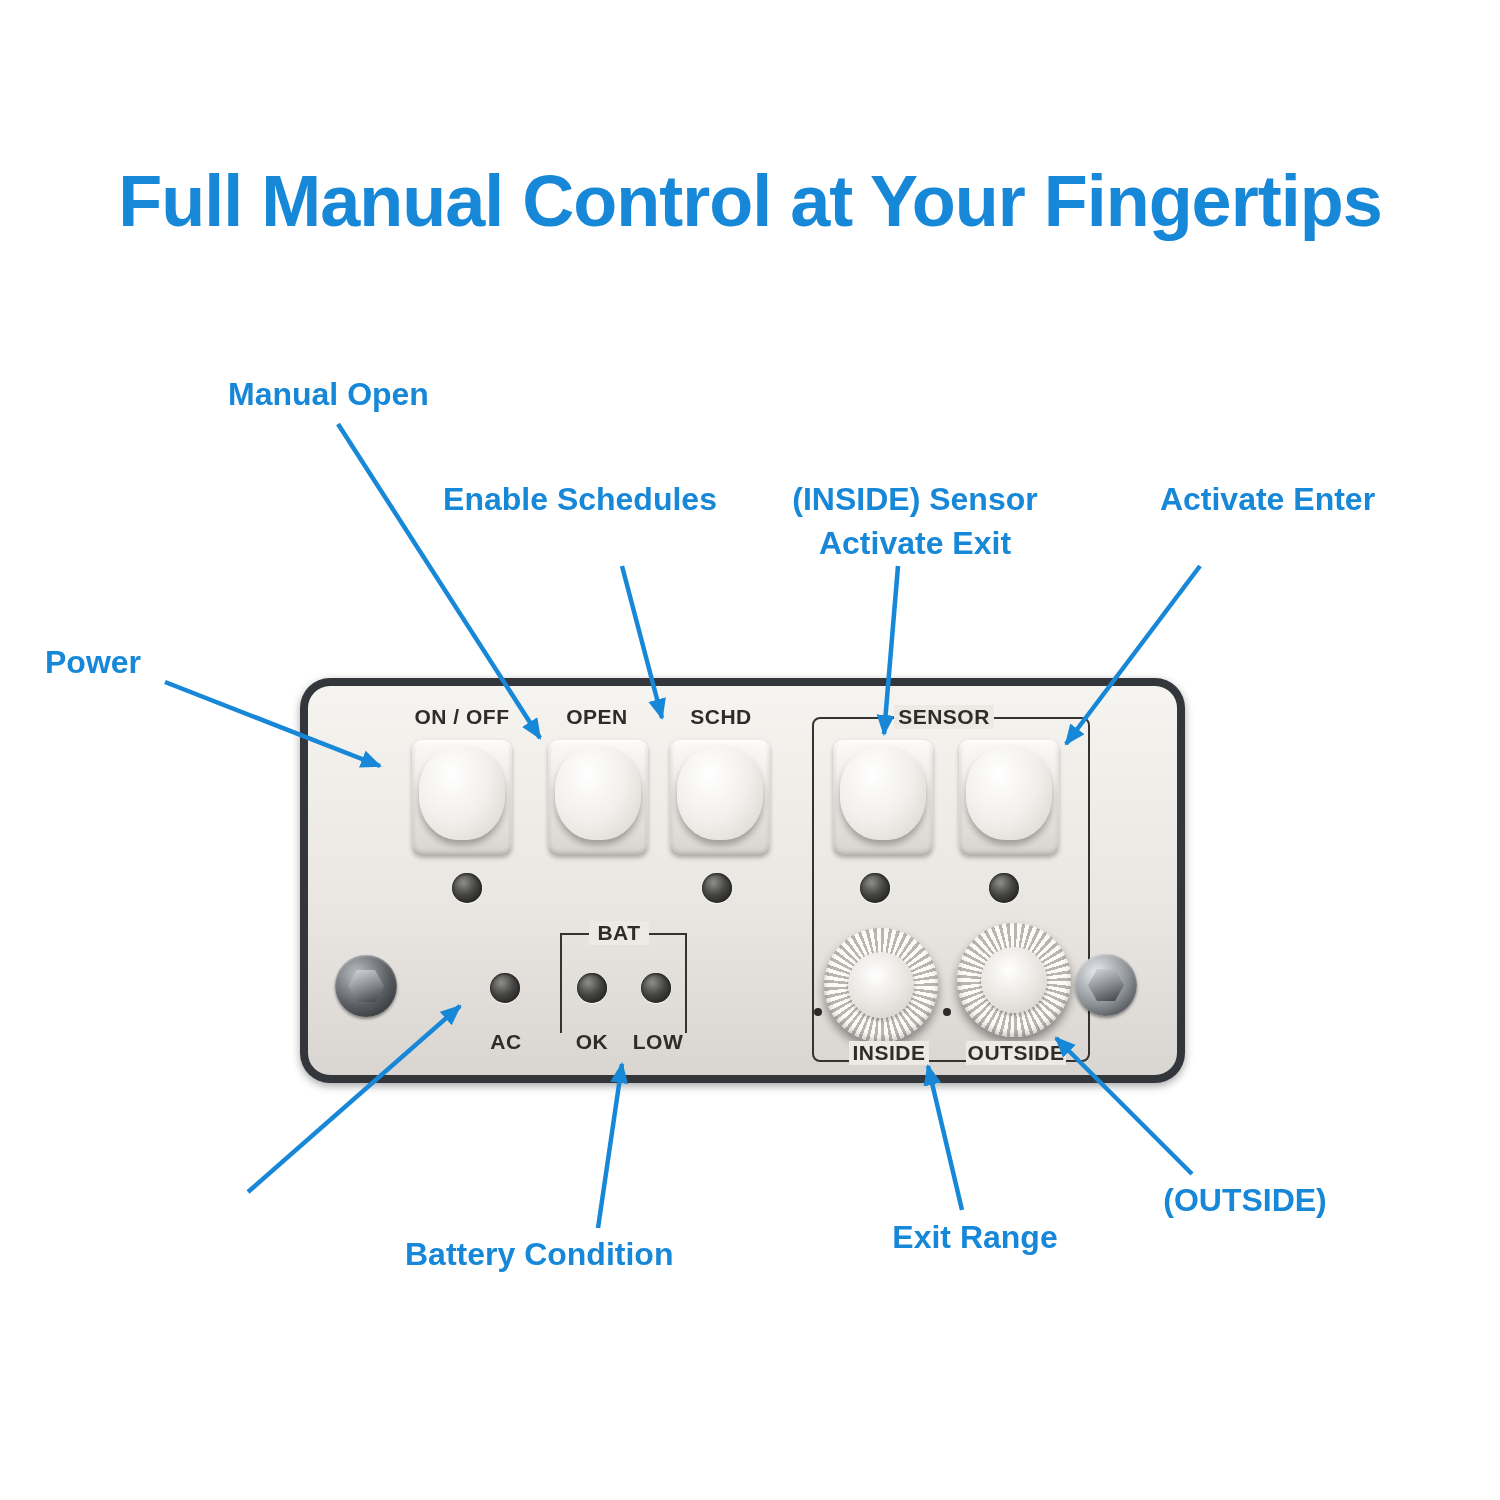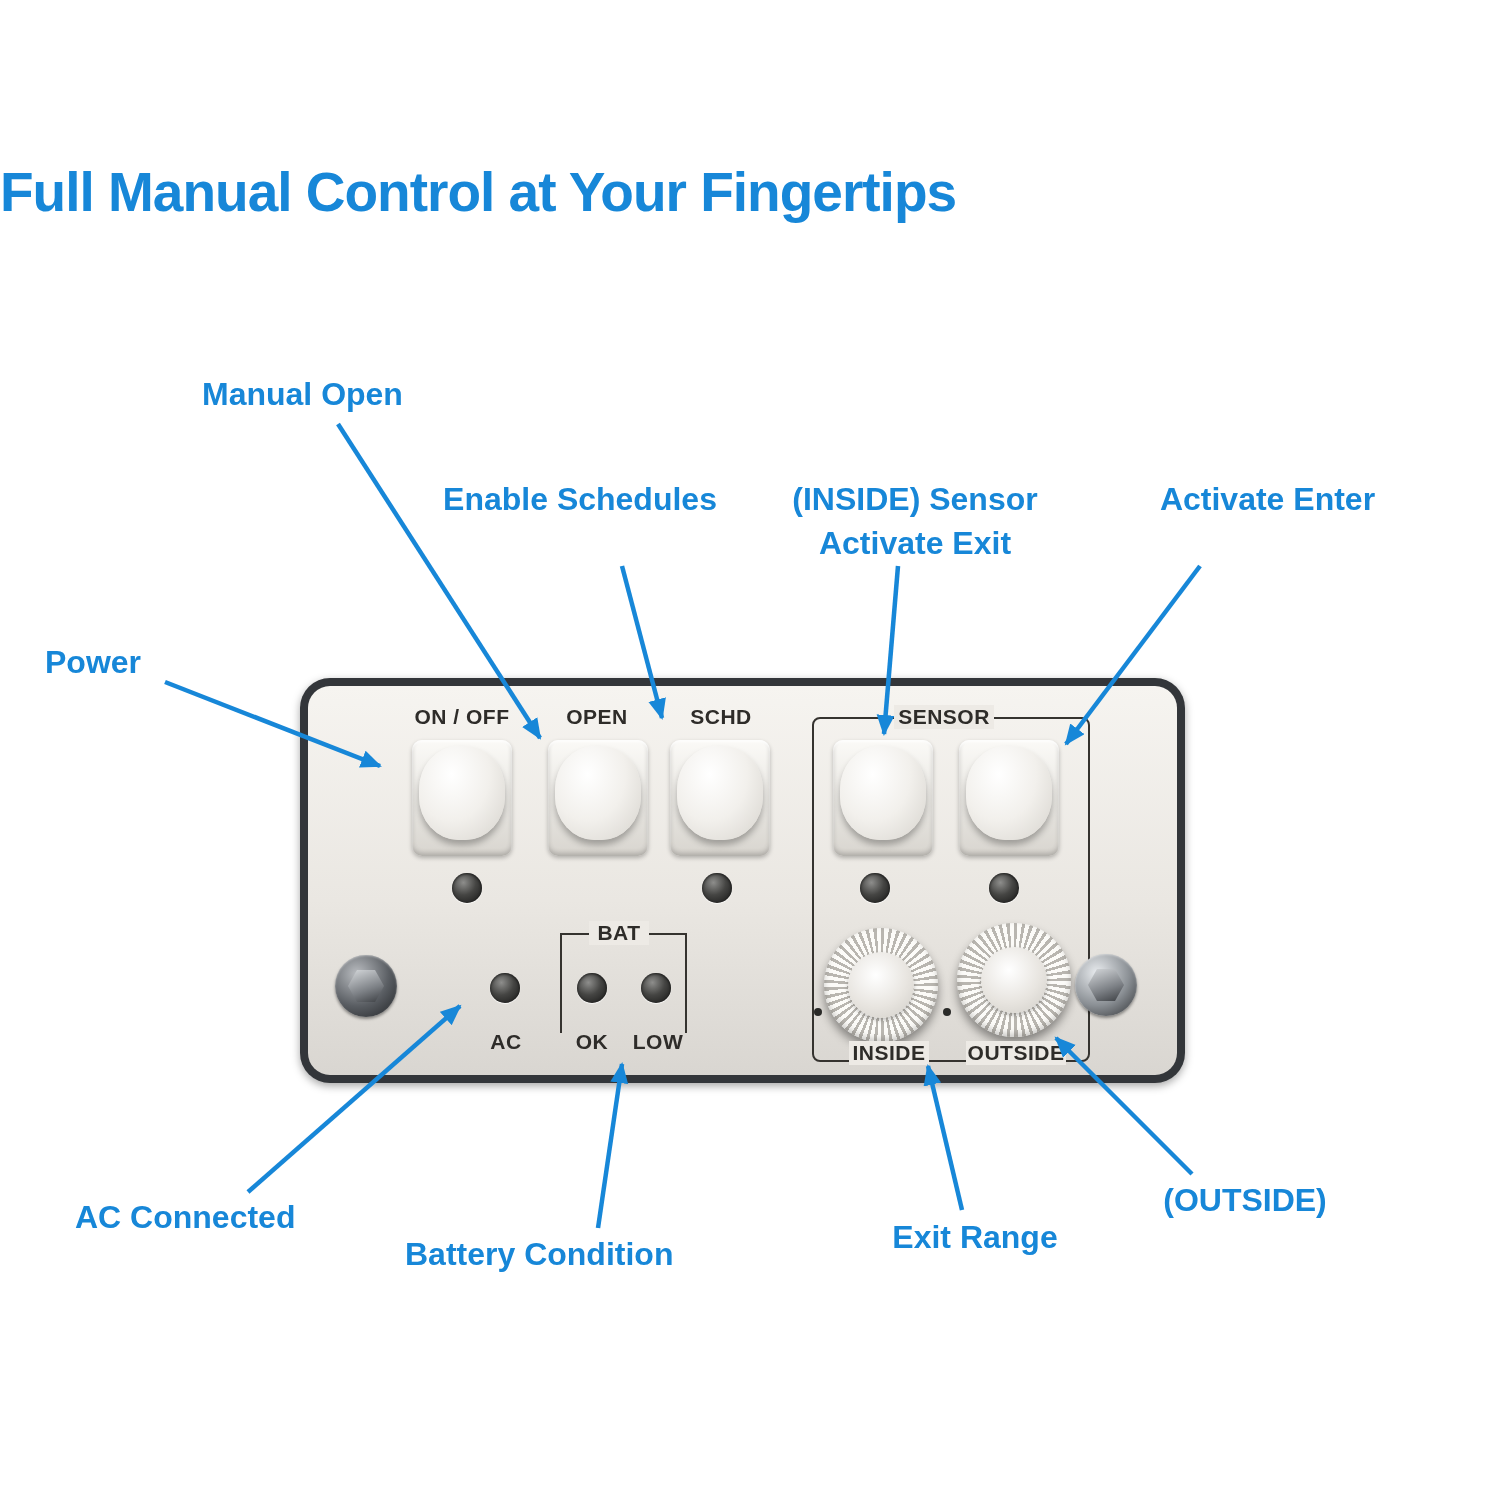--- a/index.html
+++ b/index.html
@@ -5,21 +5,21 @@
   :root { --accent:#1787d8; --panel-face:#edeae5; --panel-ink:#2e2c29; }
   * { box-sizing:border-box; }
   html,body { margin:0; padding:0; background:#ffffff; }
   .canvas {
     position:relative; width:1500px; height:1500px; background:#ffffff;
     font-family:"Liberation Sans", sans-serif; overflow:hidden;
   }
 
   .title {
     position:absolute; left:0; right:0; top:160px;
-    font-size:55px; font-weight:700;
+    text-align:center; font-size:72px; font-weight:700;
     color:var(--accent); letter-spacing:-1px;
   }
 
   .callout {
     position:absolute; color:var(--accent);
     font-weight:700; font-size:32px; line-height:44px; white-space:nowrap;
   }
   .callout.center { text-align:center; }
 
   
@@ -90,36 +90,35 @@
   #arrowhead path { fill:var(--accent); }
 </style>
 </head>
 <body>
 
 <div class="canvas">
 
   <div class="title">Full Manual Control at Your Fingertips</div>
 
   <div class="callout" style="left:45px; top:640px;text-align:center;">Power</div>
-  <div class="callout" style="left:202px; top:372px;">Manual Open</div>
+  <div class="callout" style="left:228px; top:372px;">Manual Open</div>
 
   <div class="callout center" style="left:420px; top:477px; width:320px;">
     <div>Enable Schedules</div>
   </div>
 
   <div class="callout center" style="left:765px; top:477px; width:300px;">
     <div>(INSIDE) Sensor</div>
     <div>Activate Exit</div>
   </div>
 
   <div class="callout center" style="left:1095px; top:477px; width:345px;">
     <div>Activate Enter</div>
   </div>
 
-  <div class="callout" style="left:75px; top:1195px;">AC Connected</div>
   <div class="callout" style="left:405px; top:1232px;">Battery Condition</div>
 
   <div class="callout center" style="left:855px; top:1215px; width:240px;">
     <div>Exit Range</div>
   </div>
 
   <div class="callout center" style="left:1105px; top:1178px; width:280px;">
     <div>(OUTSIDE)</div>
   </div>
 

